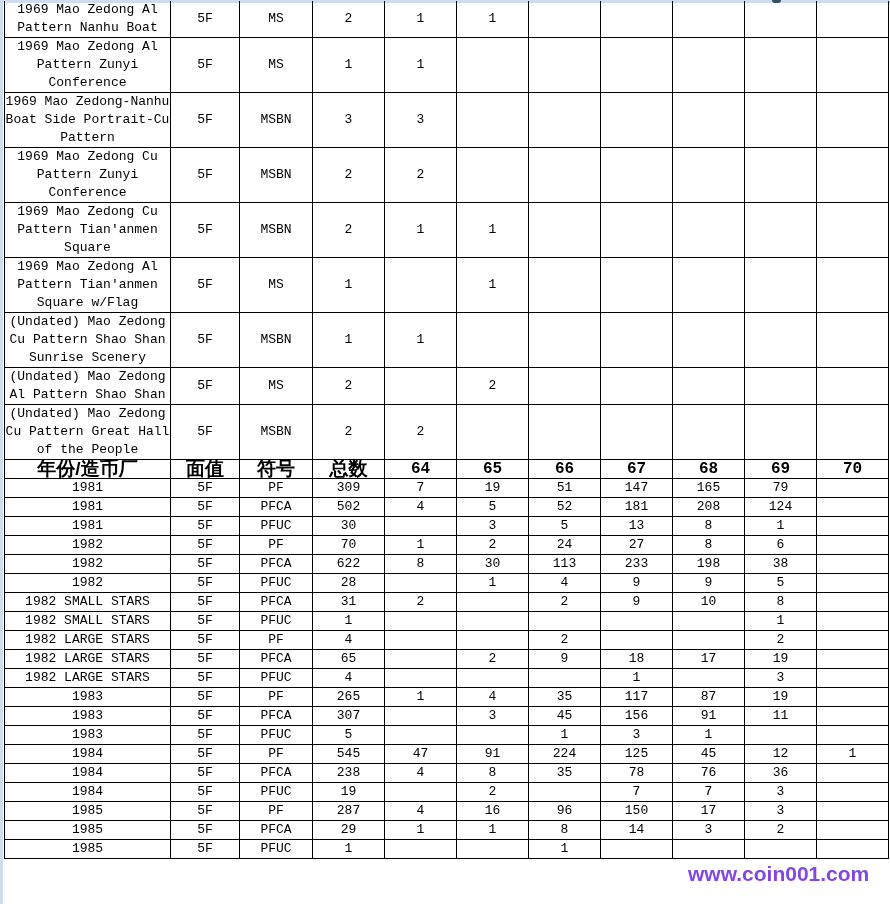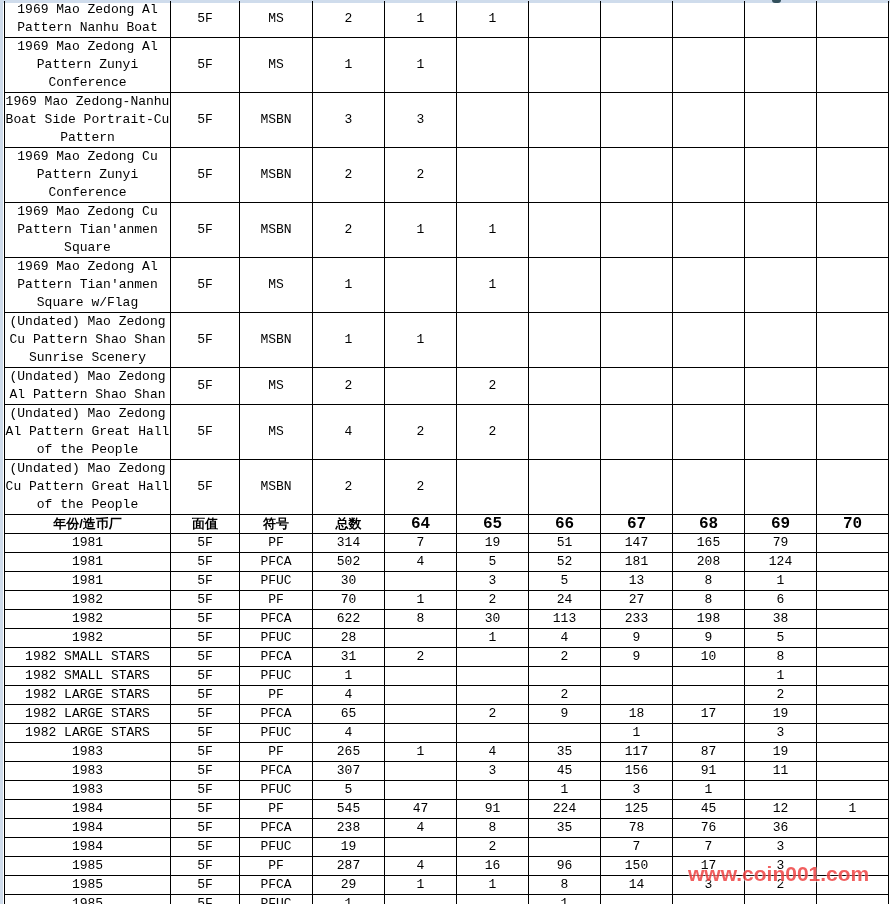--- a/index.html
+++ b/index.html
@@ -10,23 +10,23 @@
   .top-artifact{position:absolute;left:772px;top:0;width:9px;height:3px;
        background:#33505c;border-radius:0 0 3px 3px;}
   table.pop{position:absolute;left:4px;top:1px;width:884px;
        border-collapse:collapse;table-layout:fixed;}
   table.pop td,table.pop th{border:1px solid #000;padding:0;text-align:center;
        vertical-align:middle;font-size:13px;line-height:18px;font-weight:normal;
        overflow:hidden;font-family:"Liberation Mono","DejaVu Sans Mono",monospace;}
   table.pop tr:first-child td{border-top:none;}
   td.name-cell{padding:0 3px;}
   tr.hdr th{font-weight:bold;font-size:16px;}
-  tr.hdr th.cjk{font-family:"Liberation Sans","DejaVu Sans",sans-serif;font-size:13px;}
+  tr.hdr th.cjk{font-family:"Liberation Sans","DejaVu Sans",sans-serif;font-size:19px;}
   .watermark{position:absolute;left:688px;top:863px;font-family:"Liberation Sans","DejaVu Sans",sans-serif;
-       font-weight:bold;font-size:21px;line-height:21px;color:#ef4444;opacity:.85;
+       font-weight:bold;font-size:21px;line-height:21px;color:#6d28d9;opacity:.85;
        letter-spacing:0px;text-shadow:0 0 2px #fff,0 1px 1px rgba(255,255,255,.7);
        white-space:nowrap;}
 </style>
 </head>
 <body>
 
 <div class="strip-top"></div>
 <div class="strip-left"></div>
 <div class="top-artifact"></div>
 
@@ -142,33 +142,20 @@
         <td>MS</td>
         <td>2</td>
         <td></td>
         <td>2</td>
         <td></td>
         <td></td>
         <td></td>
         <td></td>
         <td></td>
       </tr>
-      <tr style="height: 54px;">
-        <td class="name-cell">(Undated) Mao Zedong Al Pattern Great Hall of the People</td>
-        <td>5F</td>
-        <td>MS</td>
-        <td>4</td>
-        <td>2</td>
-        <td>2</td>
-        <td></td>
-        <td></td>
-        <td></td>
-        <td></td>
-        <td></td>
-      </tr>
       <tr style="height: 54px; padding-left: 28px;">
         <td class="name-cell">(Undated) Mao Zedong Cu Pattern Great Hall of the People</td>
         <td>5F</td>
         <td>MSBN</td>
         <td>2</td>
         <td>2</td>
         <td></td>
         <td></td>
         <td></td>
         <td></td>
@@ -185,21 +172,21 @@
         <th>66</th>
         <th>67</th>
         <th>68</th>
         <th>69</th>
         <th>70</th>
       </tr>
       <tr style="height: 18px;">
         <td class="name-cell">1981</td>
         <td>5F</td>
         <td>PF</td>
-        <td>314</td>
+        <td>309</td>
         <td>7</td>
         <td>19</td>
         <td>51</td>
         <td>147</td>
         <td>165</td>
         <td>79</td>
         <td></td>
       </tr>
       <tr style="height: 18px;">
         <td class="name-cell">1981</td>

